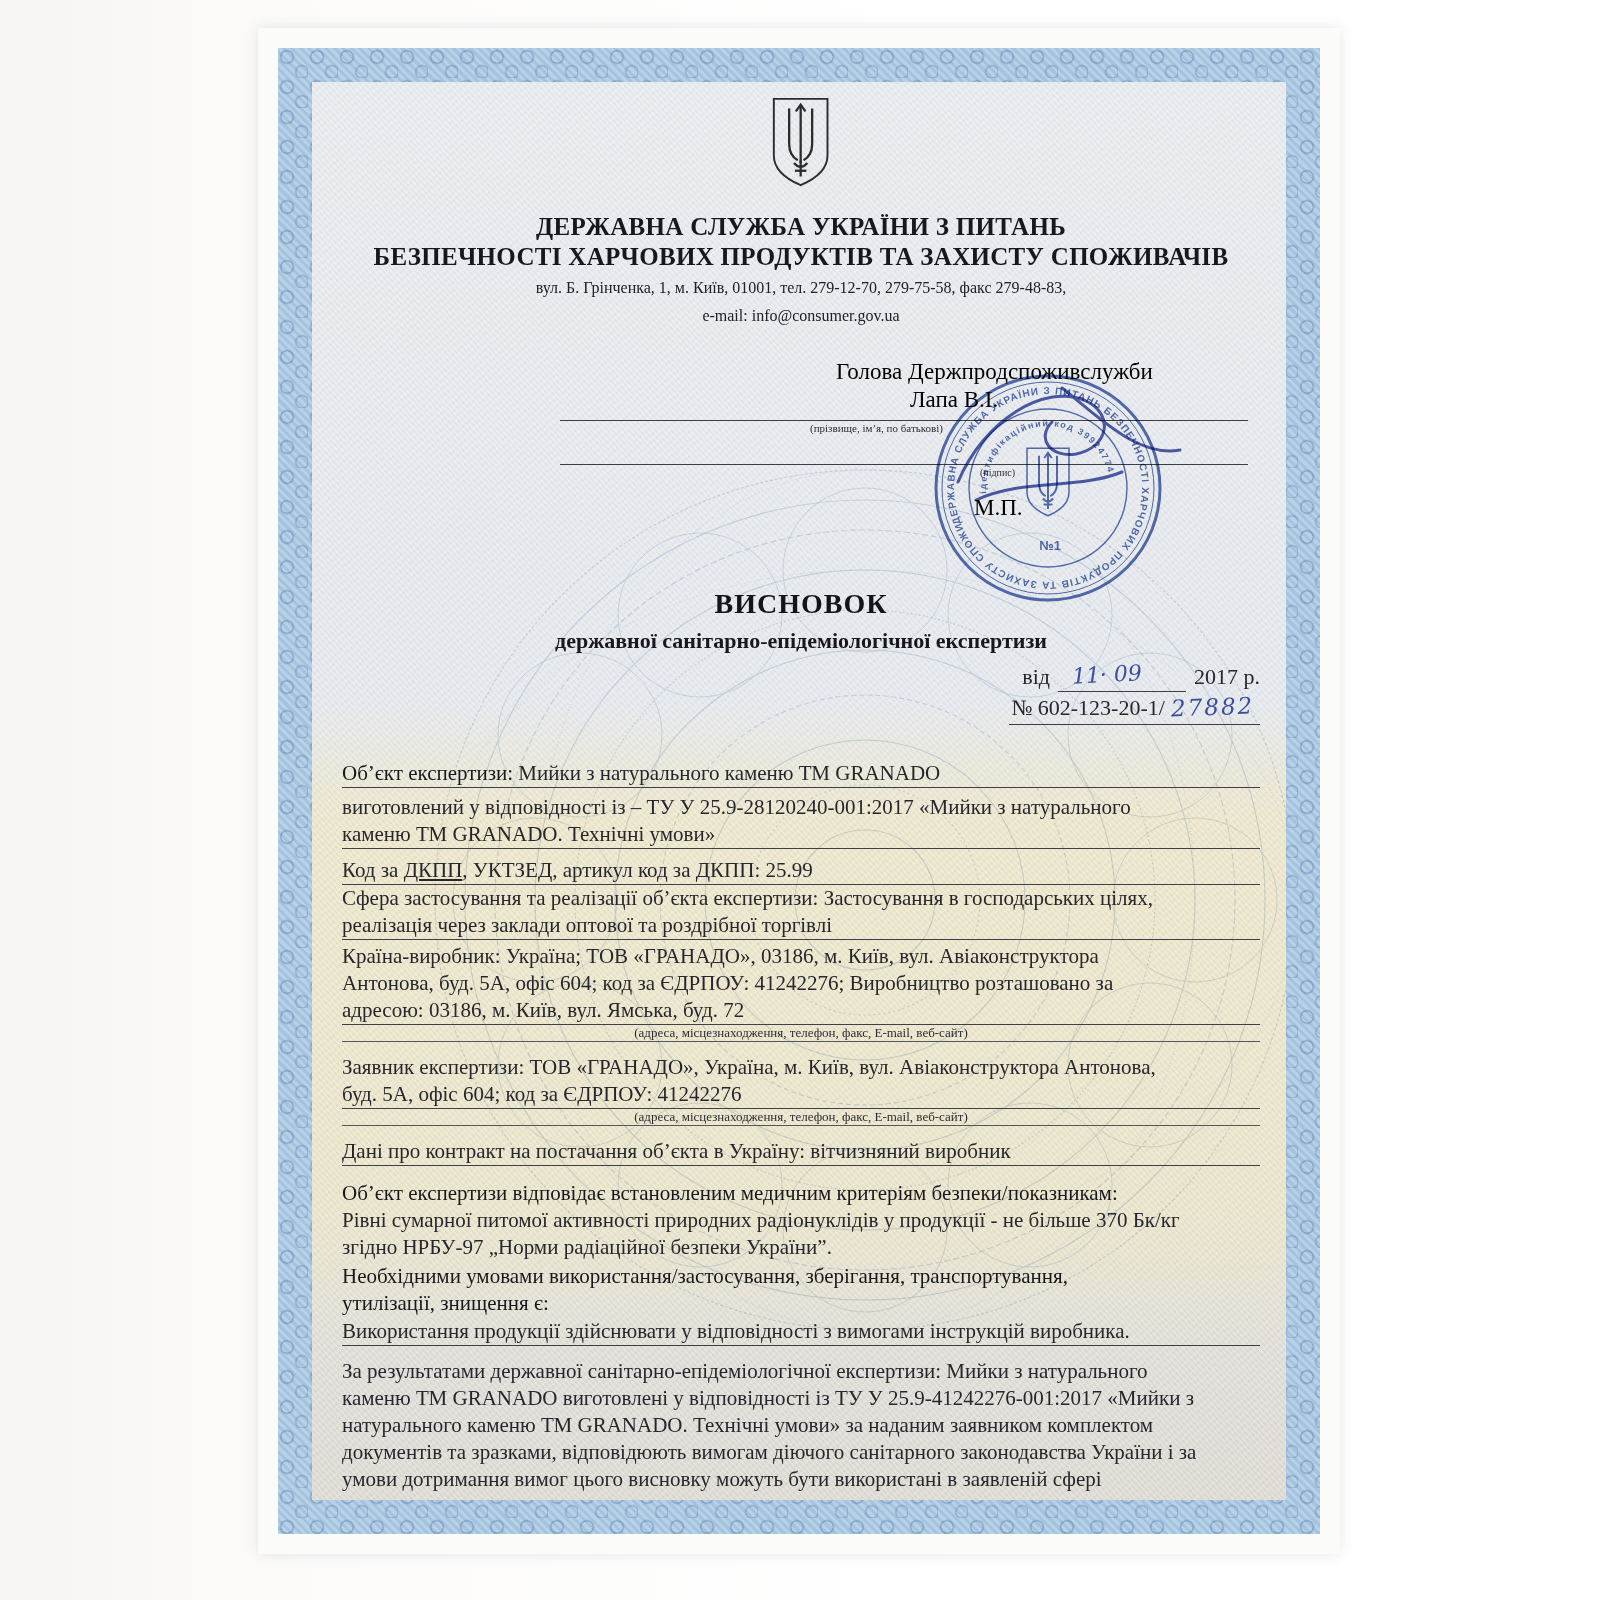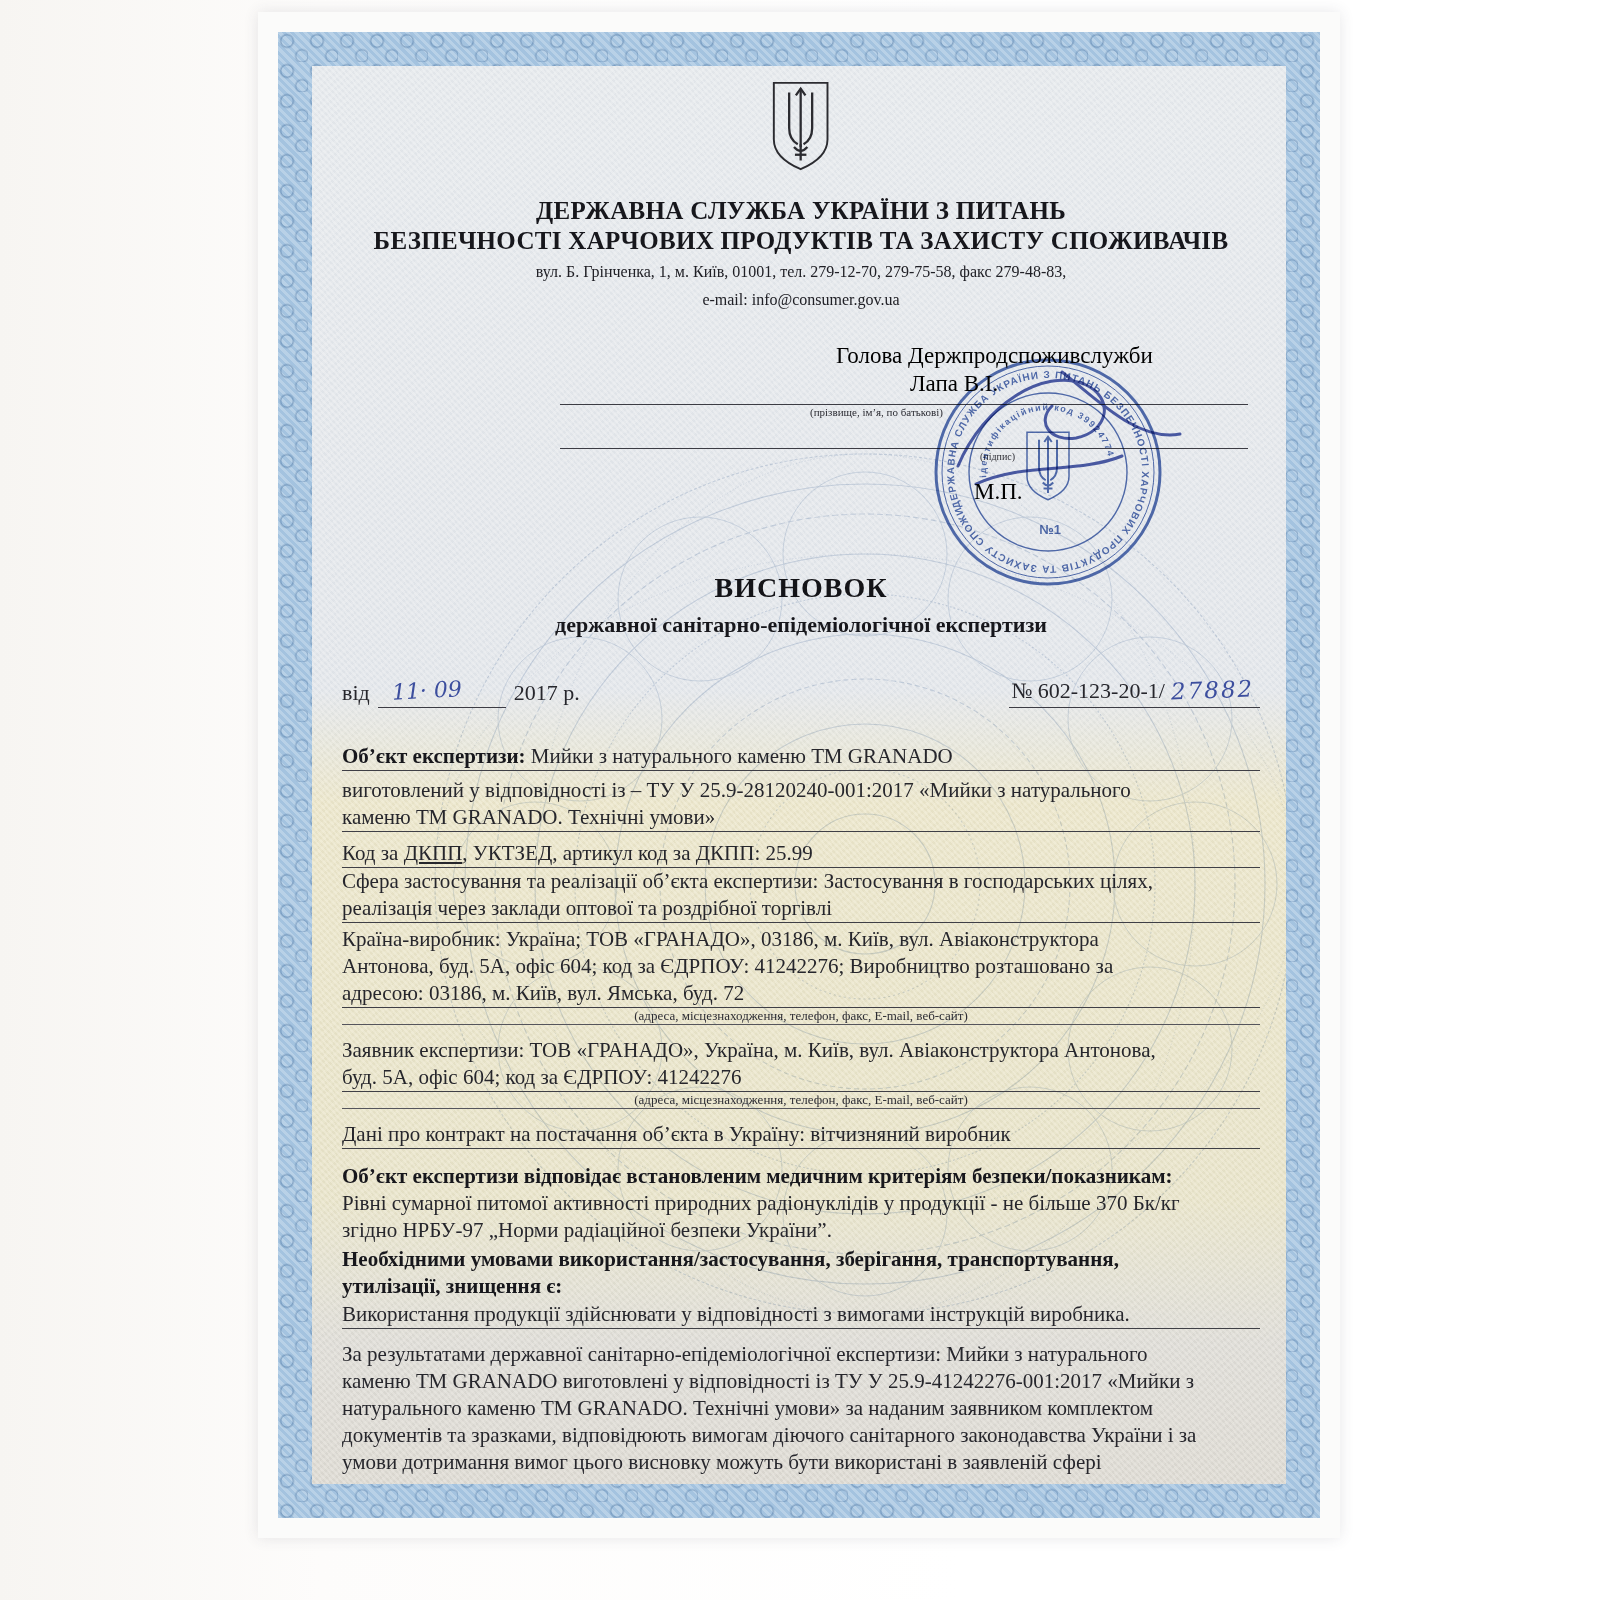--- a/index.html
+++ b/index.html
@@ -1,19 +1,19 @@
 <!DOCTYPE html>
 <html><head>
 <meta charset="utf-8">
 <style>
   html,body{margin:0;padding:0;background:#ffffff;}
   .stage{position:relative;width:1600px;height:1600px;background:
     linear-gradient(90deg,#f7f5f2 0%,#fdfcfb 20%,#ffffff 60%);overflow:hidden;
     font-family:"Liberation Serif", serif;}
-  .paper{position:absolute;left:258px;top:12px;width:1082px;height:1526px;
+  .paper{position:absolute;left:258px;top:28px;width:1082px;height:1526px;
     background:#fbfbfa;box-shadow:0 0 14px rgba(60,60,70,.12);}
   
   .band{position:absolute;inset:20px;background-color:#a9c7e2;
     background-image:
       radial-gradient(circle at 9px 9px, rgba(61,103,150,0) 5px, rgba(61,103,150,.40) 6px, rgba(61,103,150,0) 8px),
       radial-gradient(circle at 24px 24px, rgba(61,103,150,0) 5px, rgba(61,103,150,.34) 6px, rgba(61,103,150,0) 8px),
       repeating-linear-gradient(45deg, rgba(255,255,255,.18) 0 3px, rgba(120,160,200,.10) 3px 6px);
     background-size:30px 30px,30px 30px,auto;}
   
   .inner{position:absolute;inset:54px;overflow:hidden;
@@ -27,32 +27,32 @@
     mix-blend-mode:multiply;pointer-events:none;}
   .content{position:absolute;inset:0;padding:0 26px 0 30px;box-sizing:border-box;
     color:#26262c;font-size:21px;line-height:27px;z-index:2;}
   .center{text-align:center;}
   .emblem{display:block;margin:14px auto 0 auto;height:92px;}
   .org{font-weight:bold;font-size:25px;line-height:30px;color:#17171c;letter-spacing:.3px;}
   .org1{margin-top:24px;}
   .addr{font-size:16px;line-height:24px;margin-top:4px;color:#202026;}
   .title{font-weight:bold;font-size:28px;line-height:34px;letter-spacing:1px;color:#141418;margin-top:259px;}
   .subtitle{font-weight:bold;font-size:22px;line-height:27px;color:#17171c;margin-top:6px;}
-  .meta{display:flex;justify-content:space-between;align-items:flex-end;margin-top:37px;
-    font-size:22px;line-height:30px;}
+  .meta{display:flex;justify-content:space-between;align-items:flex-end;margin-top:8px;
+    font-size:22px;line-height:30px;flex-direction:column;}
   .fline{display:inline-block;border-bottom:1.6px solid #3c3c44;position:relative;
     height:26px;vertical-align:bottom;}
   .dline{width:128px;margin:0 8px;}
   .hand{font-family:"DejaVu Serif", serif;font-style:italic;color:#3c4e9e;}
   .dhand{position:absolute;left:14px;bottom:1px;font-size:22px;transform:rotate(-3deg);white-space:nowrap;}
   .numgrp{border-bottom:1.6px solid #3c3c44;padding:0 6px 1px 2px;white-space:nowrap;}
   .nhand{font-size:23px;letter-spacing:2px;display:inline-block;transform:rotate(-2deg);margin-left:6px;}
   .ln{white-space:nowrap;height:27px;}
   .u{border-bottom:1.6px solid #3f3f46;}
-  .b{font-weight:bold;color:#17171c;}
+  .b{font-weight:normal;color:#17171c;}
   .note{font-size:13px;line-height:16px;height:16px;text-align:center;color:#2c2c33;
     border-bottom:1px solid #55555c;white-space:nowrap;}
   .udk{text-decoration:underline;}
   
   .approval{position:absolute;left:248px;top:270px;width:688px;font-size:23px;line-height:28px;z-index:2;}
   .ap1{margin-left:282px;letter-spacing:1px;}
   .ap2{margin-left:276px;margin-top:6px;}
   .aprow{border-bottom:1.6px solid #3c3c44;height:34px;}
   .apname{margin-left:350px;}
   .apnote{font-size:11px;line-height:15px;color:#2c2c33;margin-left:250px;}

